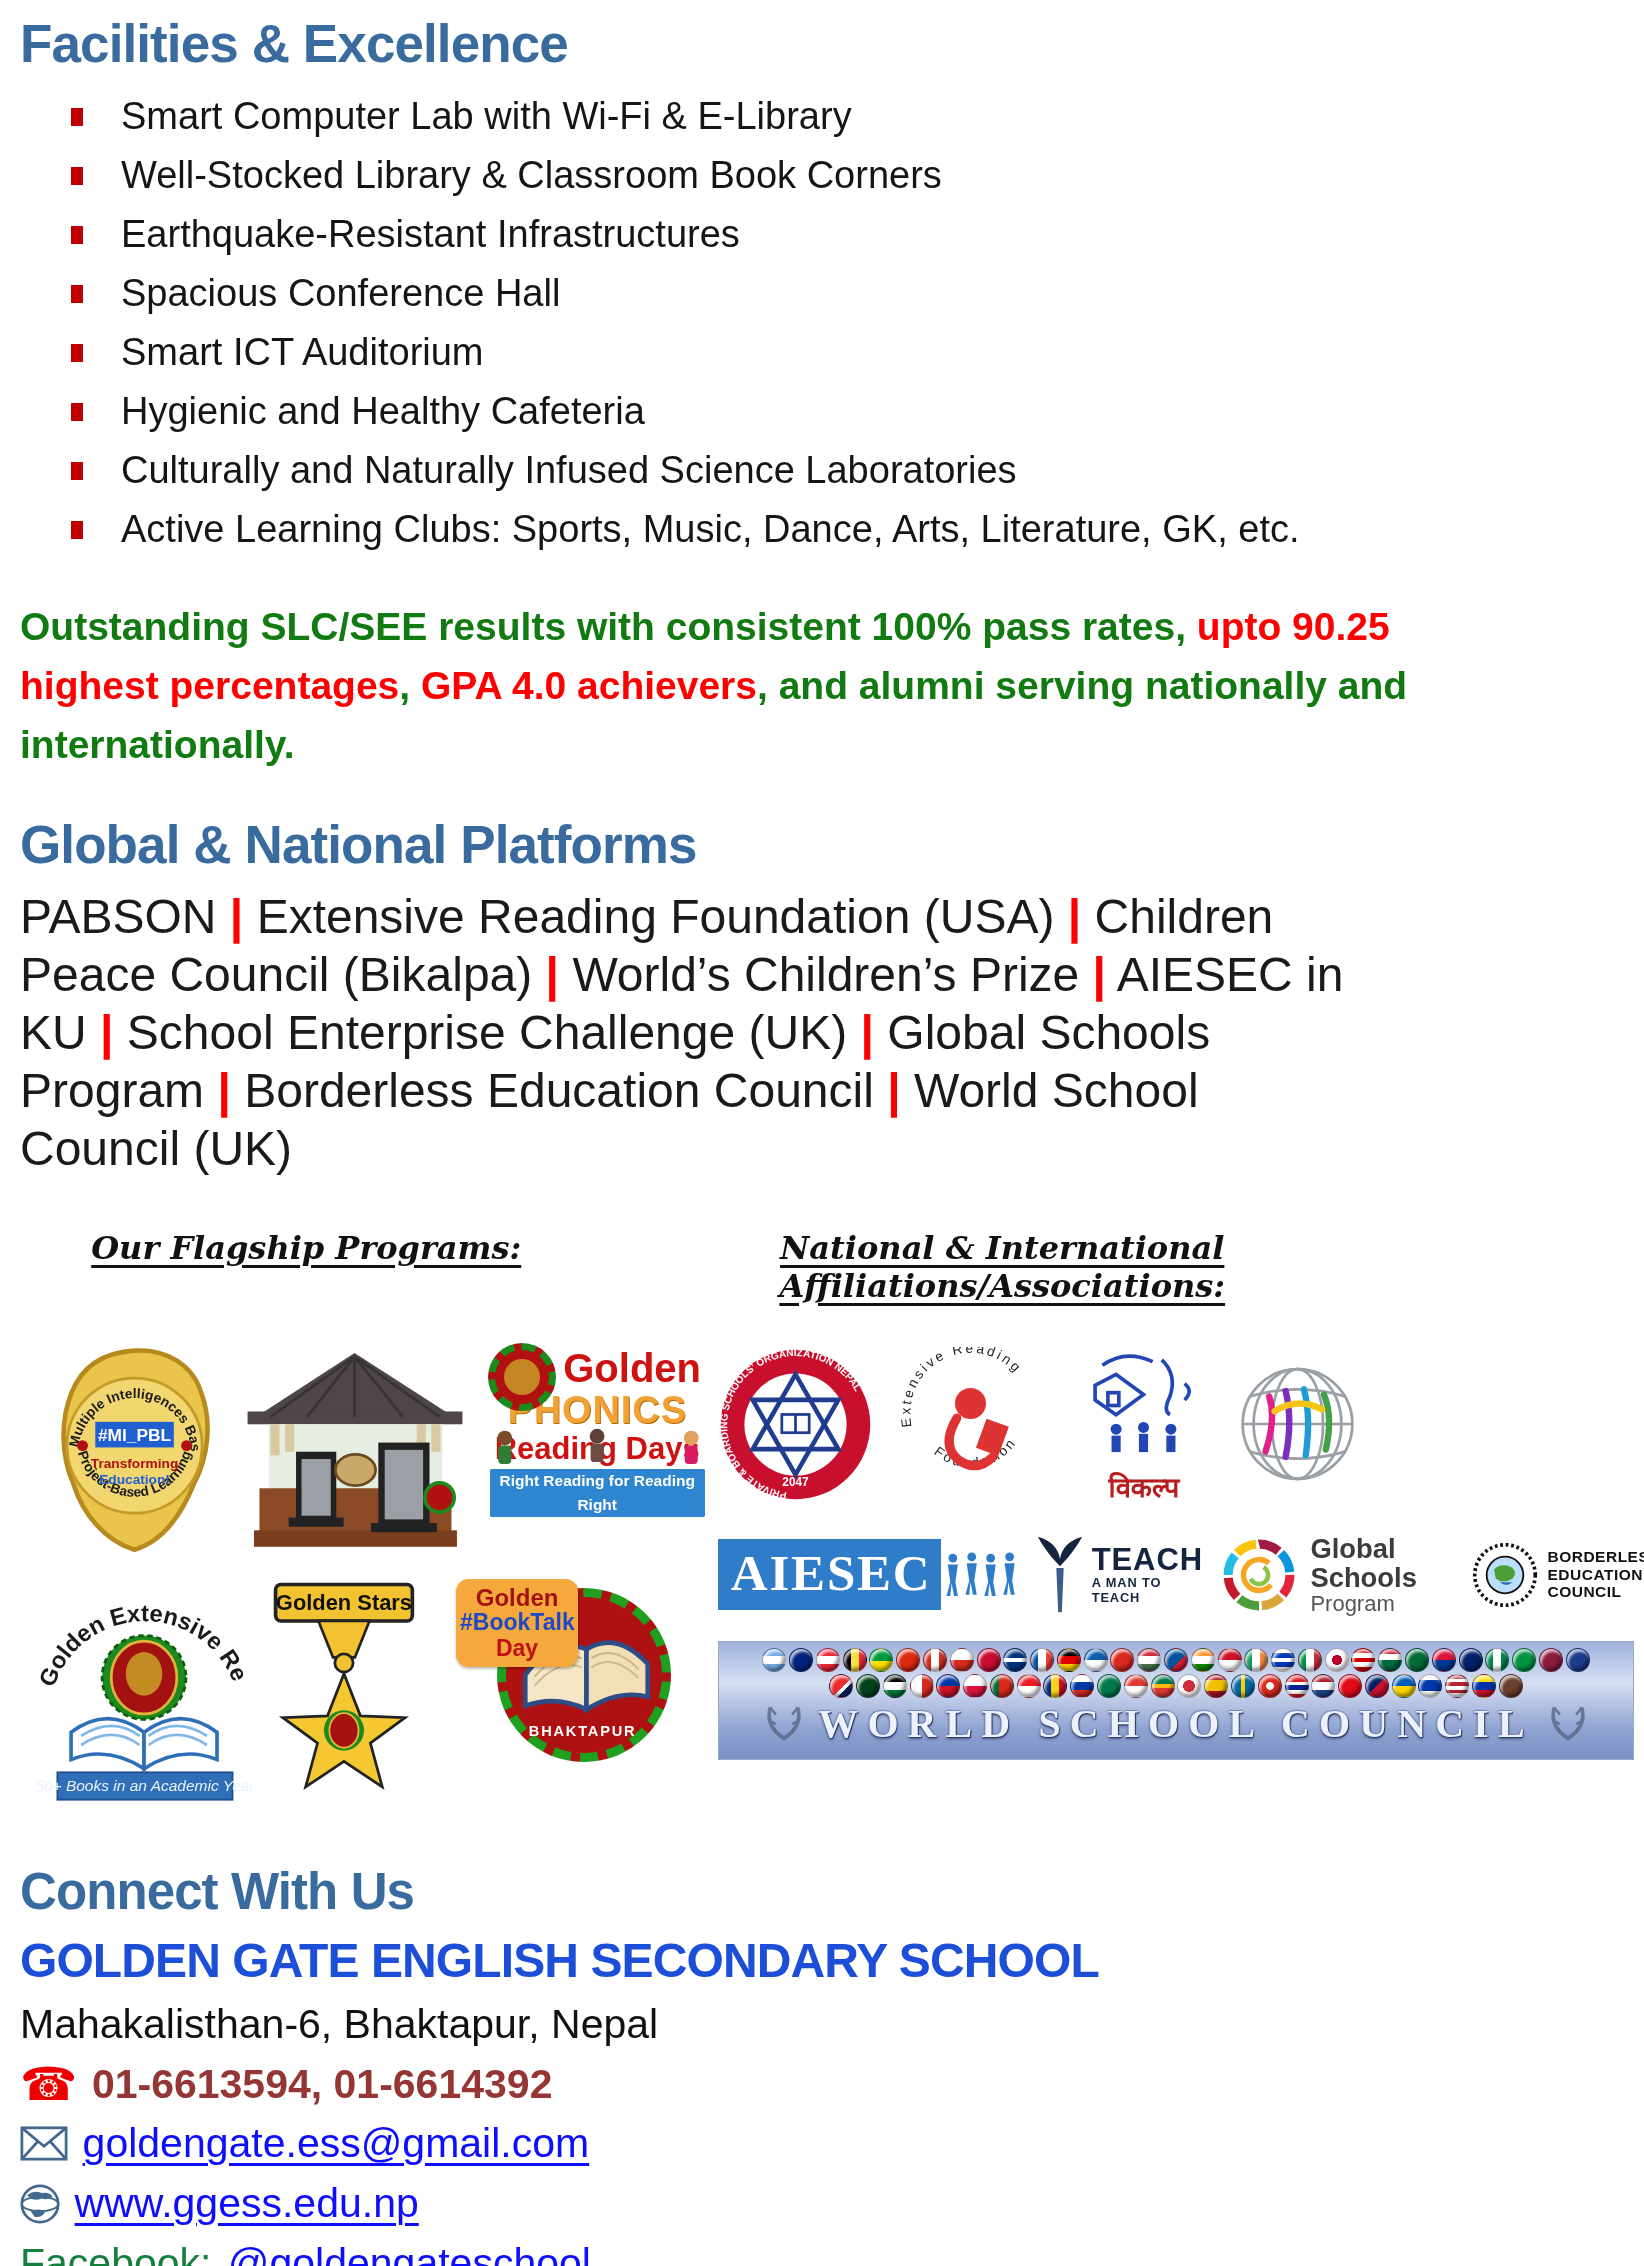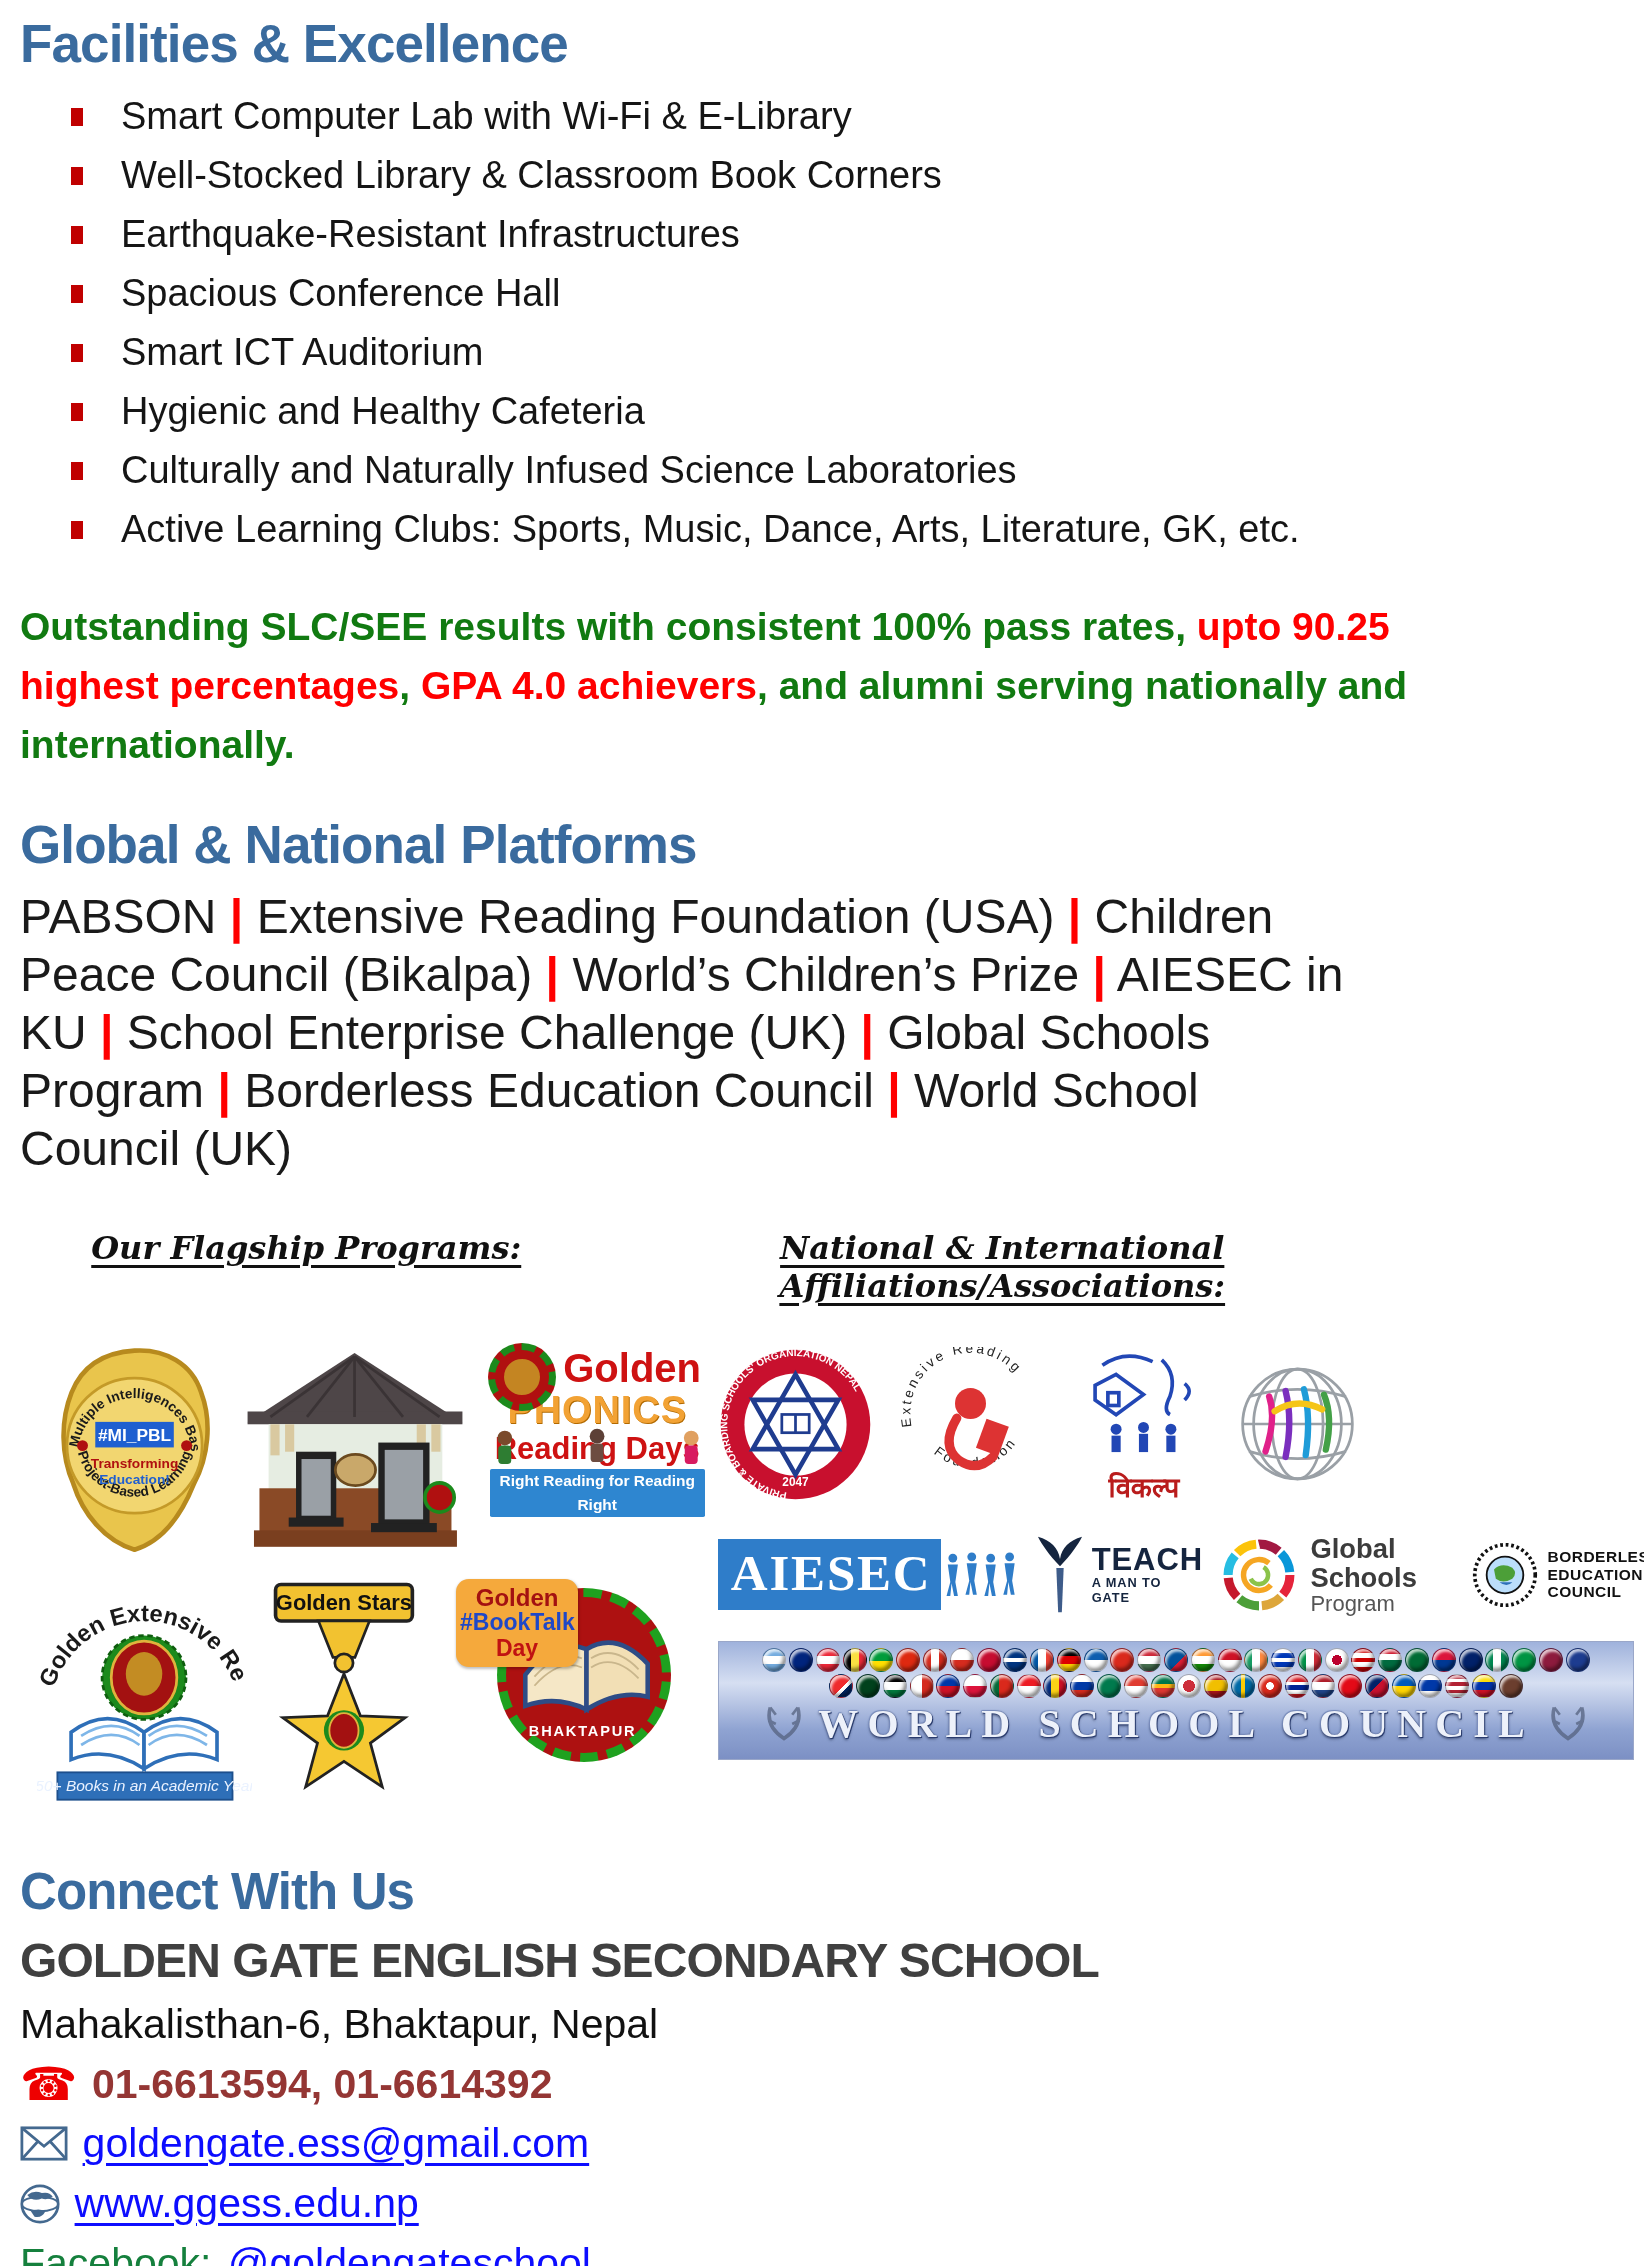--- a/index.html
+++ b/index.html
@@ -128,21 +128,21 @@
   }
   .wsc-title{
     text-align:center;font-family:"Liberation Serif",serif;font-weight:bold;font-size:40px;
     letter-spacing:9.1px;color:#EDF1FA;margin-top:1.8px;
     text-shadow:0 0 1.8px #2A3C6E,0.9px 0.9px 0 #2A3C6E,-0.9px -0.9px 0 #8FA3D2,0 1.8px 2.7px rgba(20,30,60,.6);
   }
   .wreath{position:absolute;bottom:14.6px;width:42px;height:42px;opacity:.75;}
   .wreath.left{left:44px;} .wreath.right{right:44px;}
 
   
-  .school-name{color:#404040;font-weight:bold;font-size:48px;margin:12.8px 0 0 20px;letter-spacing:-0.9px;}
+  .school-name{color:#1d4ed8;font-weight:bold;font-size:48px;margin:12.8px 0 0 20px;letter-spacing:-0.9px;}
   .address{color:#111;font-size:41px;margin:12.8px 0 0 20px;}
   .contact-line{display:flex;align-items:center;margin:12.8px 0 0 20px;font-size:41px;}
   .phone-glyph{color:#EE0000;font-size:46px;margin-right:14.6px;line-height:41px;}
   .phone-num{color:#943634;font-weight:bold;}
   .link{color:#0D0DFF;text-decoration:underline;text-decoration-thickness:2.7px;text-underline-offset:5.5px;}
   .icon-sp{margin-right:14.6px;display:inline-flex;align-items:center;}
   .social-label{color:#15803d;font-weight:normal;margin-right:16.4px;}
 
   svg text{font-family:"Liberation Sans",sans-serif;}
 </style>
@@ -424,21 +424,21 @@
           </svg>
         </div>
 
         <div class="logo-tile teach">
           <svg width="48" height="79" viewBox="0 0 52 86" style="flex:0 0 auto;">
             <path d="M 26,34 C 14,22 6,10 2,2 C 16,6 24,14 26,26 C 28,14 36,6 50,2 C 46,10 38,22 26,34 Z" fill="#15253F"></path>
             <path d="M 22,36 L 30,36 L 28,84 L 24,84 Z" fill="#3E5C8A"></path>
           </svg>
           <div class="teach-text" style="margin-left:7.3px;">
             <div class="t1">TEACH</div>
-            <div class="t2">A MAN TO GATE</div>
+            <div class="t2">A MAN TO TEACH</div>
           </div>
         </div>
 
         <div class="logo-tile gsp">
           <svg width="80" height="80" viewBox="0 0 88 88" style="flex:0 0 auto;">
             <g fill="none" stroke-width="10">
               <circle cx="44" cy="44" r="34" pathLength="100" stroke="#E5243B" stroke-dasharray="11 89" stroke-dashoffset="0"></circle>
               <circle cx="44" cy="44" r="34" pathLength="100" stroke="#DDA63A" stroke-dasharray="11 89" stroke-dashoffset="-12.5"></circle>
               <circle cx="44" cy="44" r="34" pathLength="100" stroke="#4C9F38" stroke-dasharray="11 89" stroke-dashoffset="-25"></circle>
               <circle cx="44" cy="44" r="34" pathLength="100" stroke="#C5192D" stroke-dasharray="11 89" stroke-dashoffset="-37.5"></circle>

